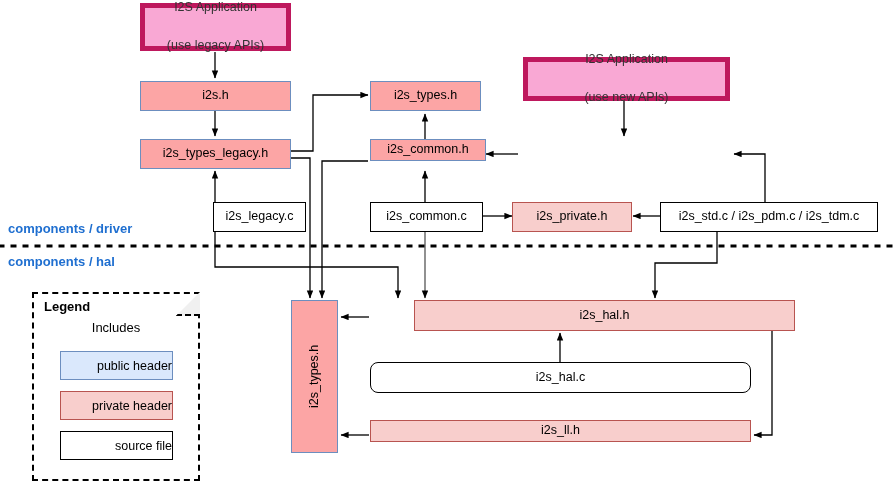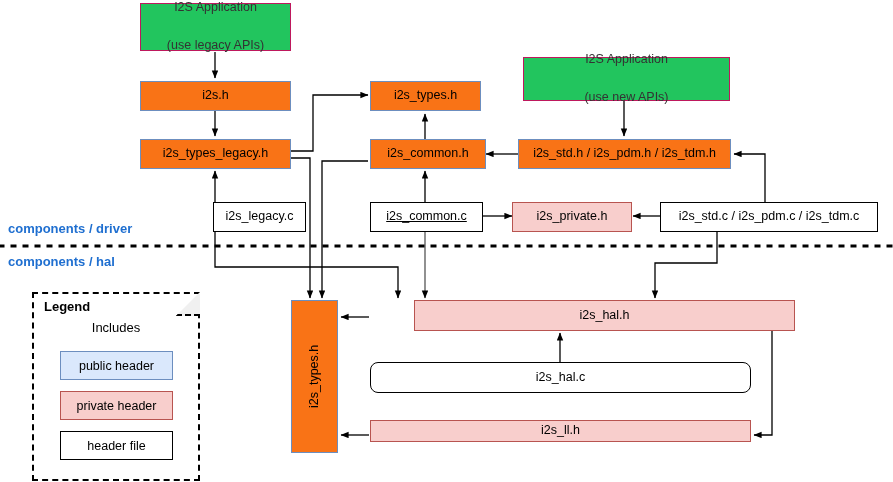--- a/index.html
+++ b/index.html
@@ -27,28 +27,28 @@
     display:flex;
     align-items:center;
     justify-content:center;
     text-align:center;
     font-size:12.5px;
     line-height:1.25;
     color:#000000;
     z-index:2;
   }
   .node.app{
-    background:#22c55e;
-    border:1px solid #be185d;
+    background:#f9a8d4;
+    border:5px solid #be185d;
     color:#333333;
     font-size:12.5px;
     gap:22px;
   }
   .node.pub{
-    background:#f97316;
+    background:#fca5a5;
     border:1px solid #6c8ebf;
   }
   .node.priv{
     background:#f8cecc;
     border:1px solid #b85450;
   }
   .node.src{
     background:#ffffff;
     border:1px solid #000000;
   }
@@ -92,21 +92,21 @@
   .legend-includes{
     position:absolute;
     left:0;right:0;top:26px;
     text-align:center;
     font-size:13px;
     color:#000;
   }
   .legend-swatch{
     position:absolute;
     box-sizing:border-box;
-    display:flex;align-items:center;justify-content:center;
+    display:flex;align-items:center;justify-content:flex-end;
     font-size:12.5px;color:#000;
   }
 </style>
 </head>
 <body>
 
 <div id="canvas">
 
   <svg id="wires" viewBox="0 0 893 482" xmlns="http://www.w3.org/2000/svg">
     <defs>
@@ -181,35 +181,32 @@
   </div>
 
   <div class="node src" style="left:169px;top:202px;width:93px;height:30px;margin-left:44px;">
     <span>i2s_legacy.c</span>
   </div>
 
   <div class="node pub" style="left:370px;top:81px;width:111px;height:30px;">
     <span>i2s_types.h</span>
   </div>
 
-  <div class="node pub" style="left:370px;top:139px;width:116px;height:30px;">
+  <div class="node pub" style="left:370px;top:139px;width:116px;height:22px;">
     <span>i2s_common.h</span>
   </div>
 
-  <div class="node src" style="left:370px;top:202px;width:113px;height:30px;text-decoration:underline;">
+  <div class="node src" style="left:370px;top:202px;width:113px;height:30px;">
     <span>i2s_common.c</span>
   </div>
 
   <div class="node priv" style="left:512px;top:202px;width:120px;height:30px;">
     <span>i2s_private.h</span>
   </div>
 
-  <div class="node pub" style="left:518px;top:139px;width:213px;height:30px;">
-    <span>i2s_std.h / i2s_pdm.h / i2s_tdm.h</span>
-  </div>
 
   <div class="node src" style="left:660px;top:202px;width:218px;height:30px;">
     <span>i2s_std.c / i2s_pdm.c / i2s_tdm.c</span>
   </div>
 
   <div class="node pub vert" style="left:291px;top:300px;width:47px;height:153px;">
     <span>i2s_types.h</span>
   </div>
 
   <div class="node priv" style="left:370px;top:300px;width:381px;height:31px;margin-left:44px;">
@@ -239,16 +236,16 @@
 
   <div class="legend-swatch" style="left:60px;top:351px;width:113px;height:29px;background:#dae8fc;border:1px solid #6c8ebf;z-index:3;">
     <span>public header</span>
   </div>
 
   <div class="legend-swatch" style="left:60px;top:391px;width:113px;height:29px;background:#f8cecc;border:1px solid #b85450;z-index:3;">
     <span>private header</span>
   </div>
 
   <div class="legend-swatch" style="left:60px;top:431px;width:113px;height:29px;background:#ffffff;border:1px solid #000000;z-index:3;">
-    <span>header file</span>
+    <span>source file</span>
   </div>
 
 </div>
 
 </body></html>

